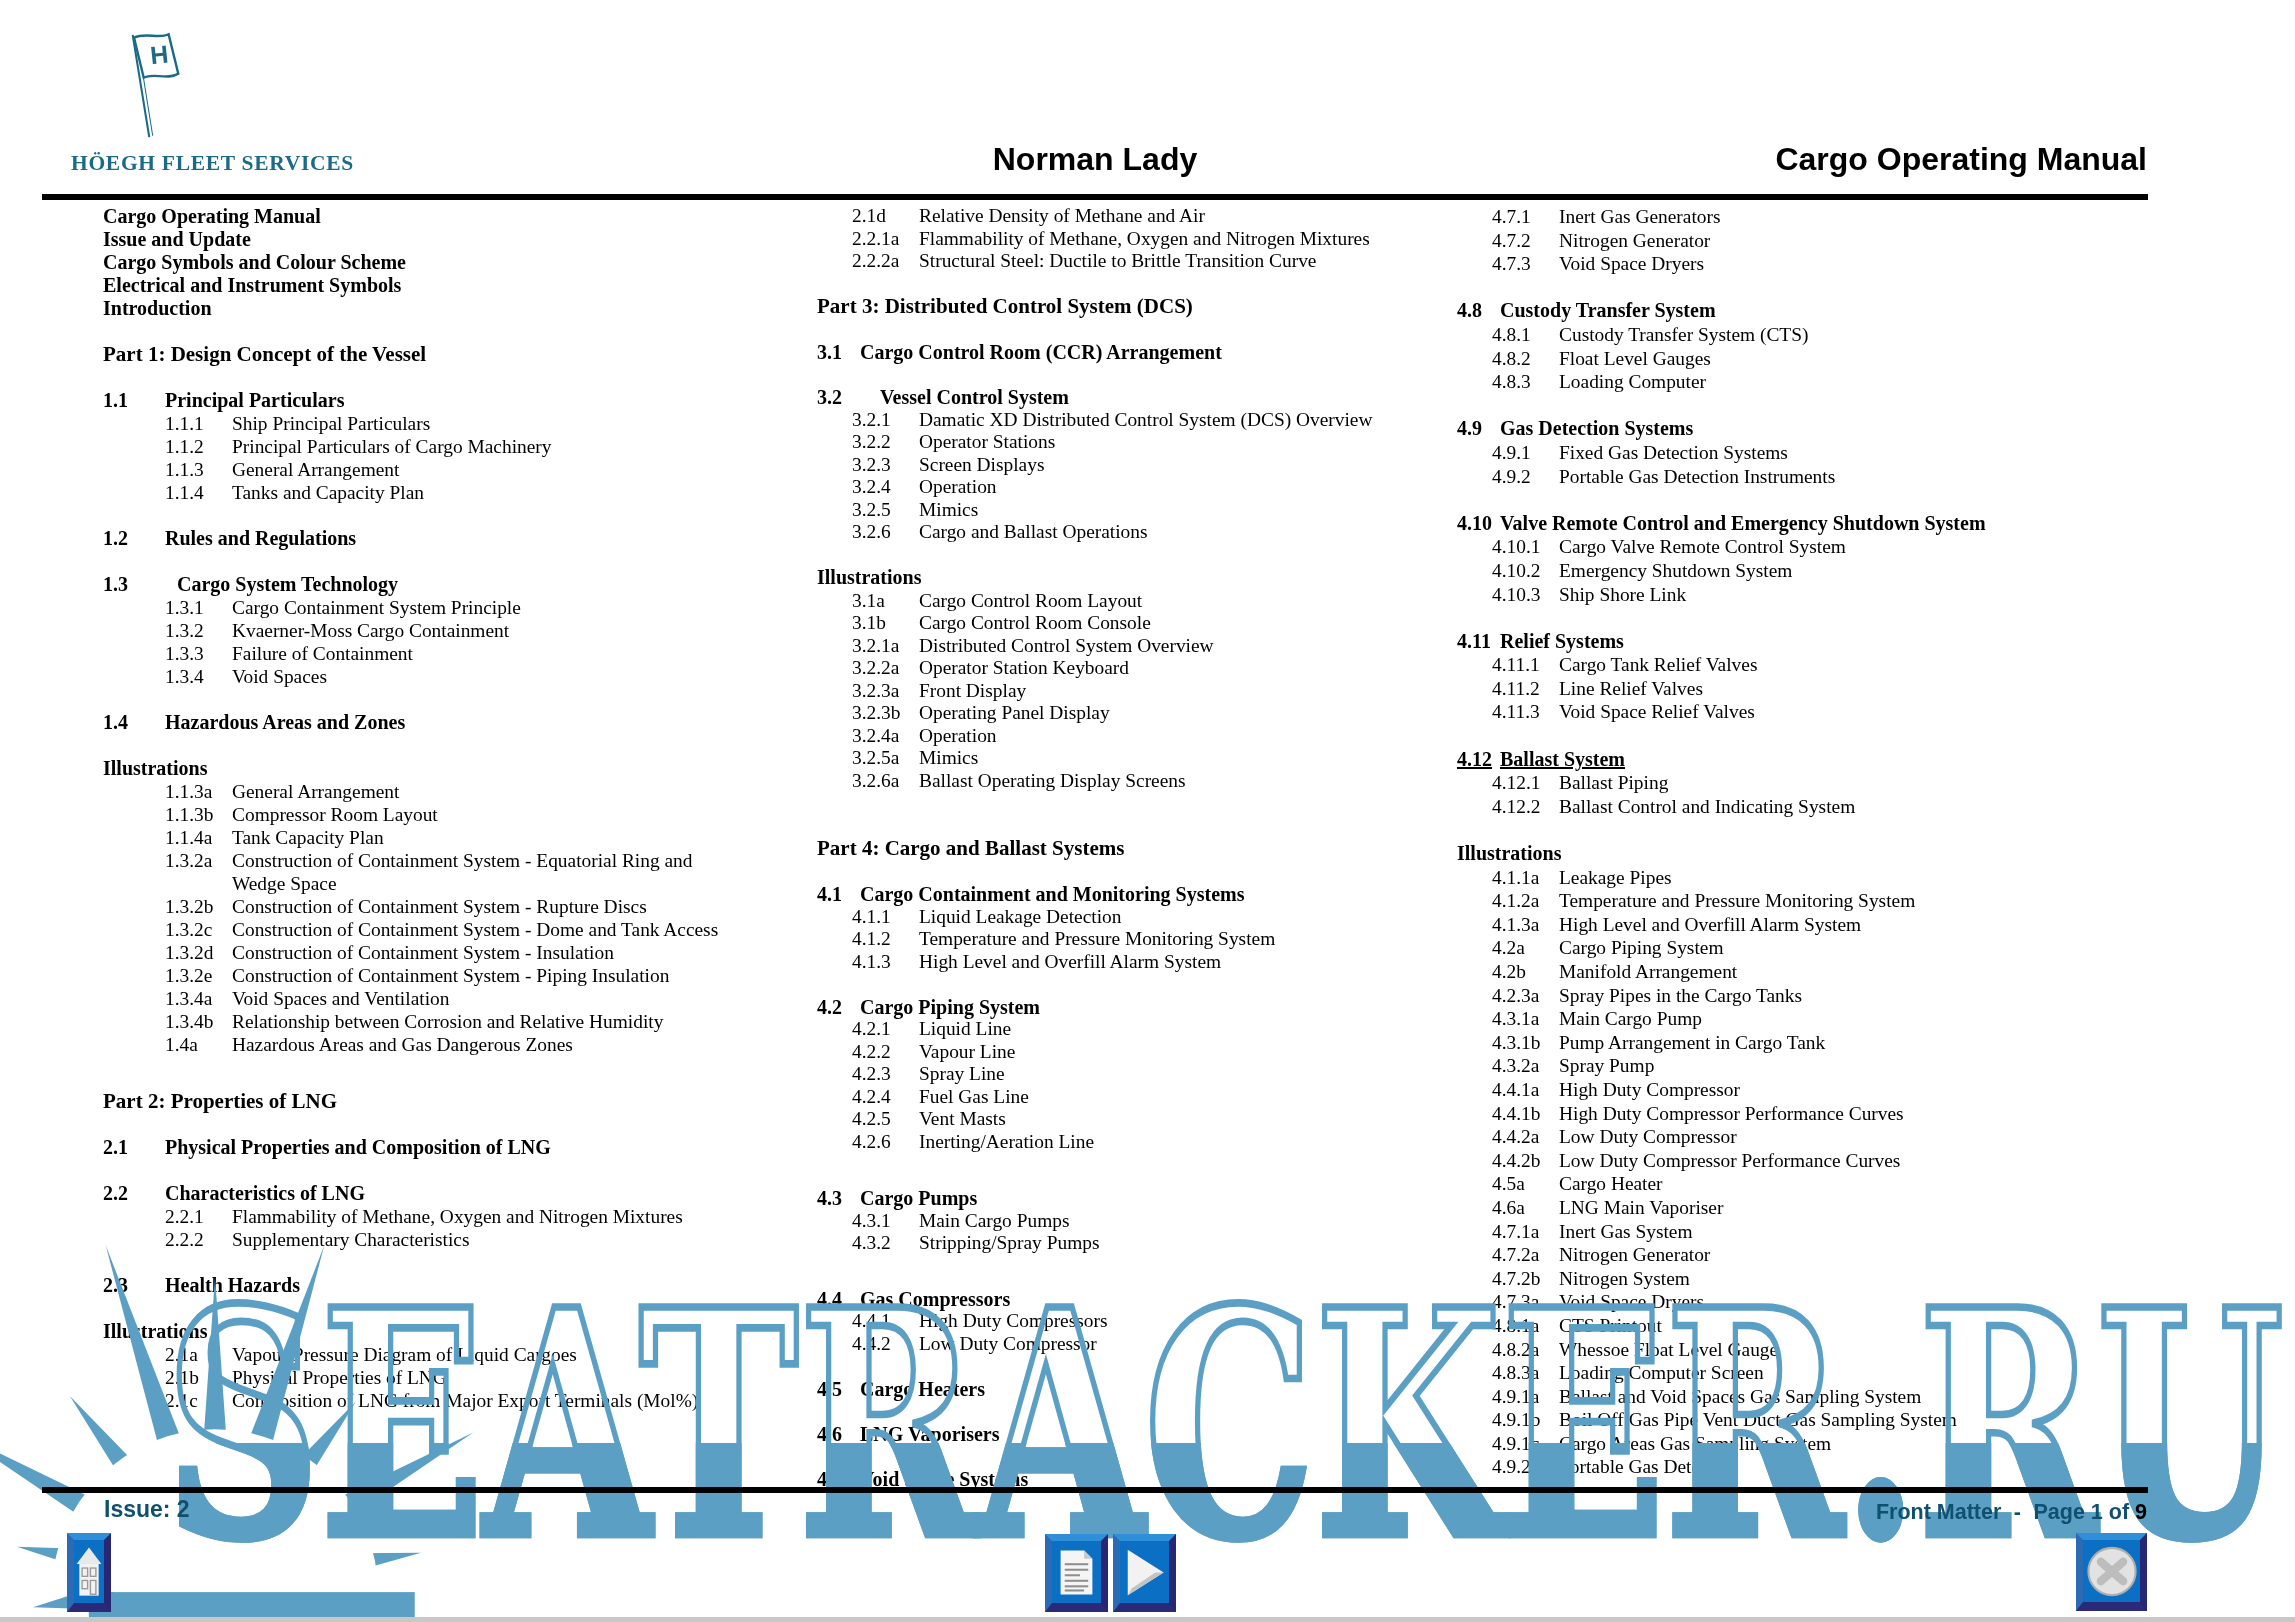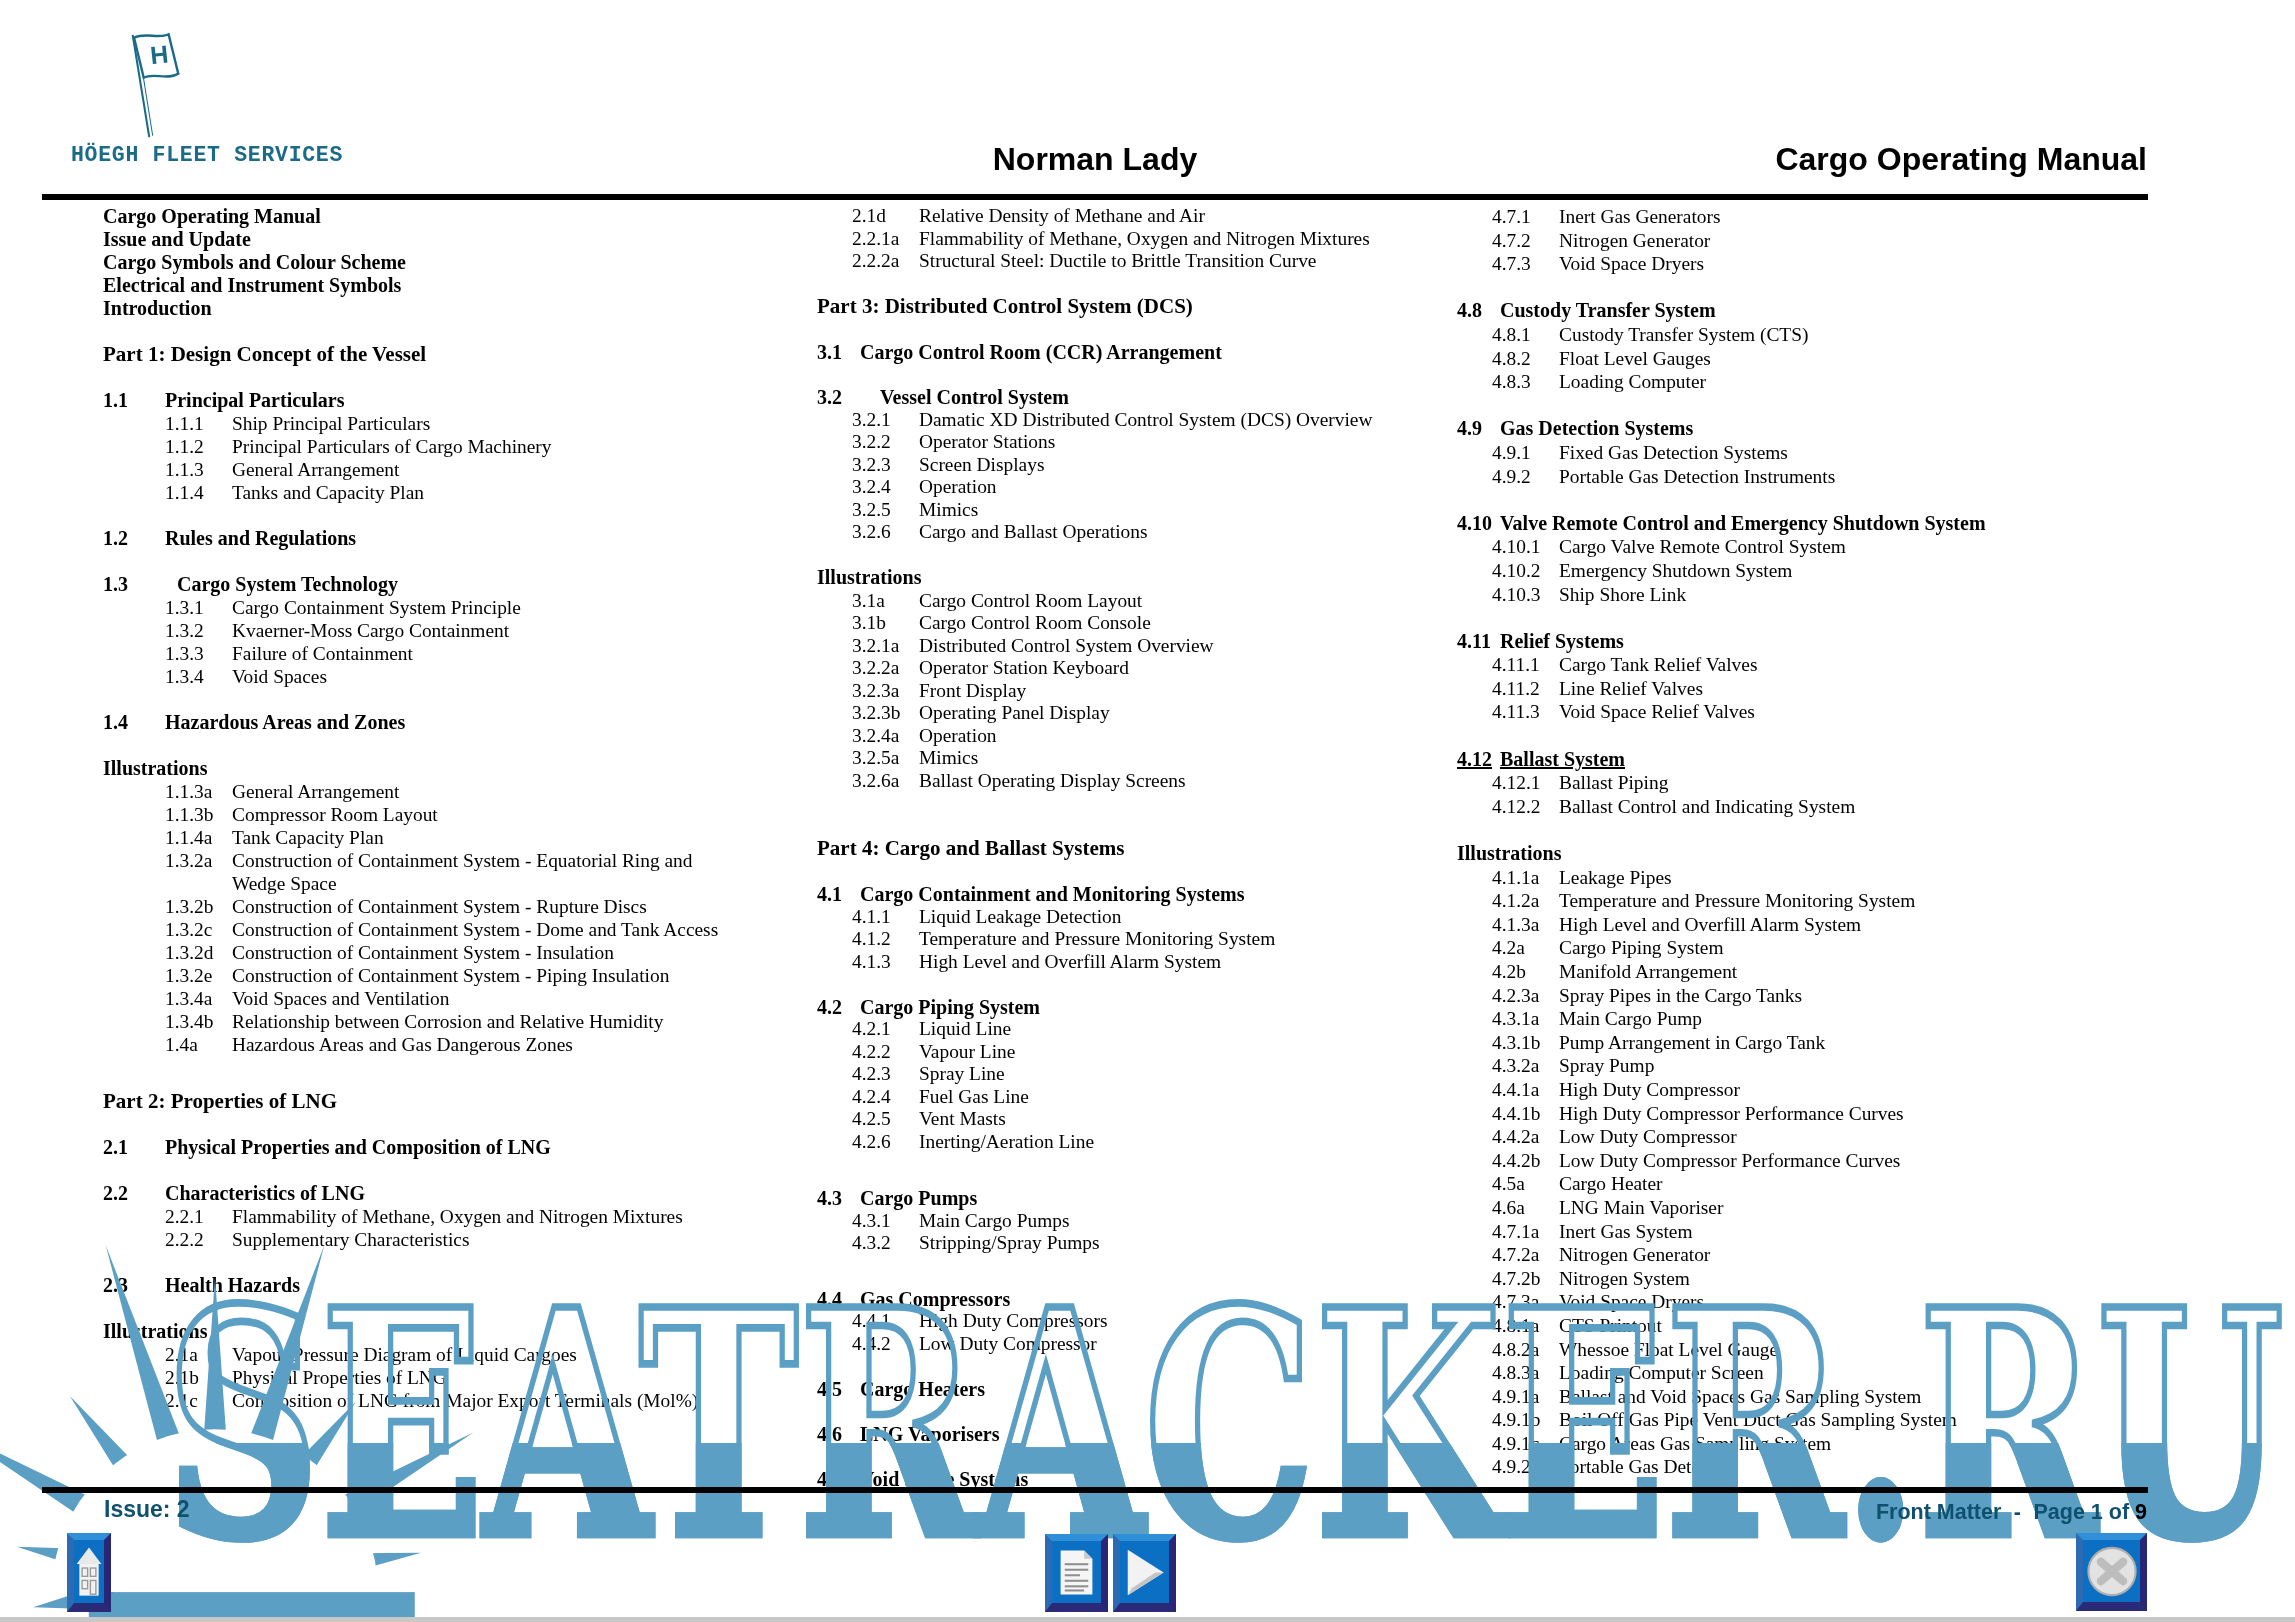--- a/index.html
+++ b/index.html
@@ -1,20 +1,20 @@
 <!DOCTYPE html>
 <html style="--teal: #1b6a88; --footer-teal: #0f506e; --wm-blue: #5b9fc4; --btn-blue: #0b6fc4; --rule: #000000;font-size:11px"><head>
 <meta charset="utf-8">
 <style>
   html,body{margin:0;padding:0;background:#ffffff;}
   .page{position:relative;width:2295px;height:1623px;background:#fff;overflow:hidden;
         font-family:"Liberation Serif","DejaVu Serif",serif;color:#000;}
   
   .logo-flag{position:absolute;left:123px;top:28px;z-index:3;}
-  .logo-text{position:absolute;left:71px;top:143px;font-family:Liberation Mono, monospace;
+  .logo-text{position:absolute;left:71px;top:151px;font-family:Liberation Serif, serif;
              font-weight:bold;font-size:21.5px;letter-spacing:0.7px;color:var(--teal);z-index:3;white-space:nowrap;}
   .ship-name{position:absolute;left:42px;width:2106px;top:141px;text-align:center;
              font-family:"Liberation Sans","DejaVu Sans",sans-serif;font-weight:bold;font-size:32px;z-index:3;}
   .manual-title{position:absolute;right:148px;top:141px;font-family:"Liberation Sans","DejaVu Sans",sans-serif;
              font-weight:bold;font-size:32px;z-index:3;white-space:nowrap;}
   .header-rule{position:absolute;left:42px;top:194px;width:2106px;height:6.2px;background:var(--rule);z-index:3;}
   
   .col{position:absolute;top:205px;font-size:19.4px;z-index:1;}
   .c1{left:103px;width:708px;}
   .c2{left:817px;width:694px;}

